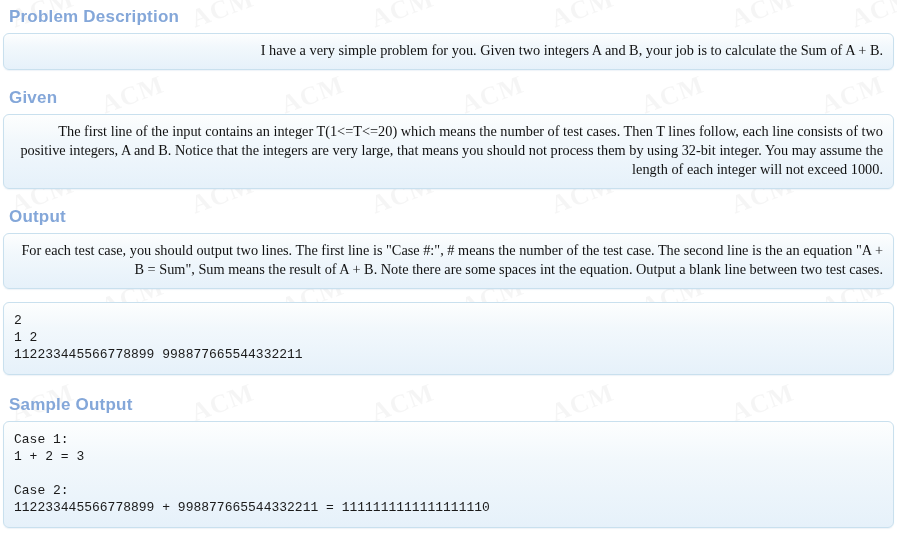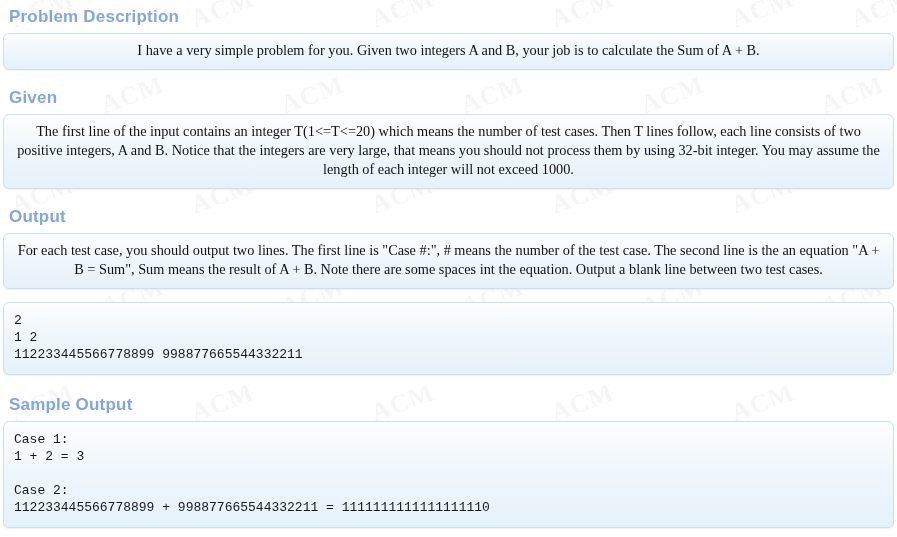--- a/index.html
+++ b/index.html
@@ -72,21 +72,21 @@
     margin: 0 3px 0 3px;
     padding: 7px 10px 9px 10px;
     box-sizing: border-box;
   }
 
   .panel.prose {
     font-family: "Liberation Serif", "DejaVu Serif", serif;
     font-size: 14.3px;
     line-height: 19px;
     color: #111111;
-    text-align: center;
+    text-align: right;
   }
   .panel.prose p {
     margin: 0;
   }
 
   .panel.code {
     font-family: "Liberation Mono", "DejaVu Sans Mono", monospace;
     font-size: 13px;
     line-height: 17px;
     color: #1a1a1a;

